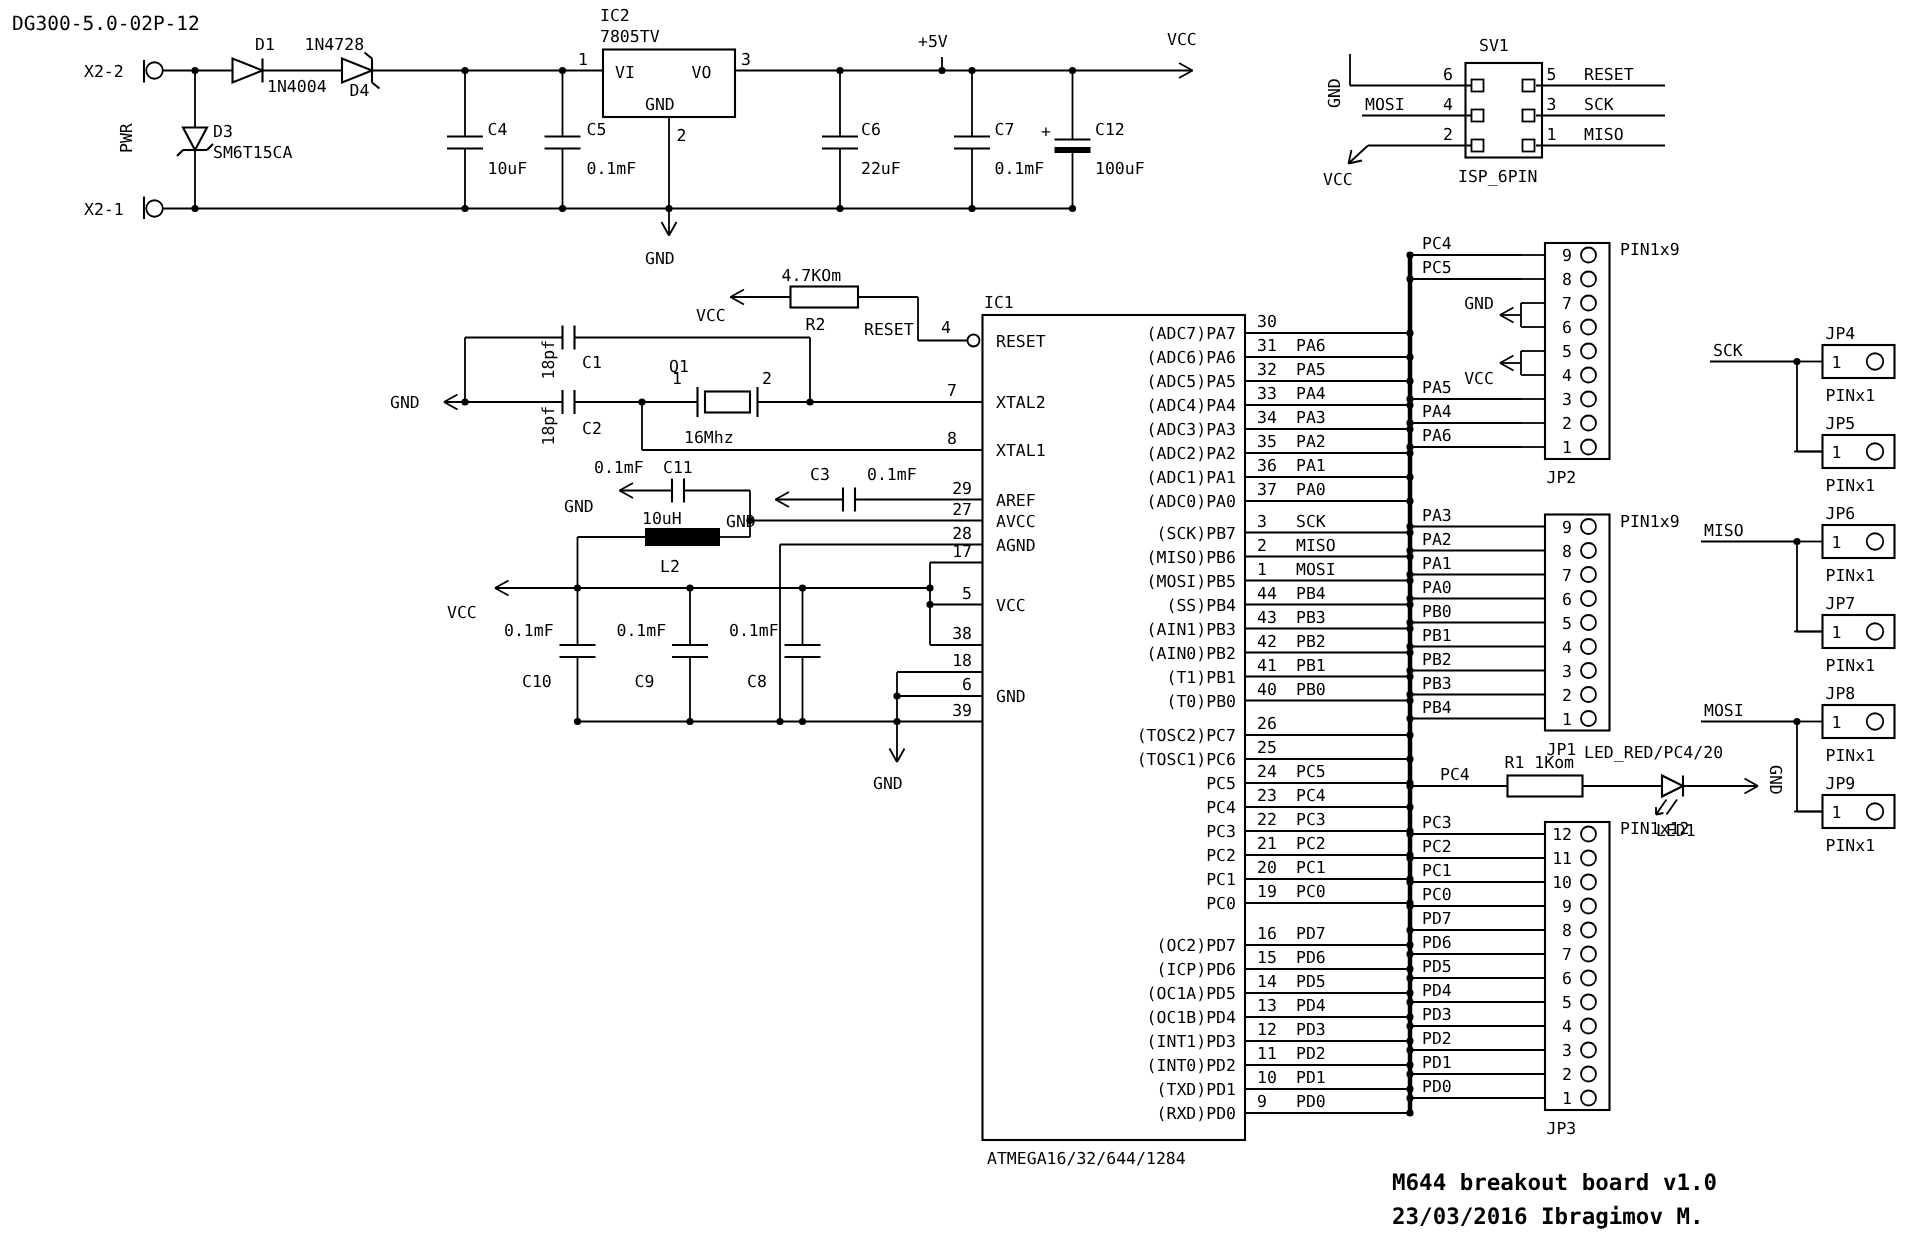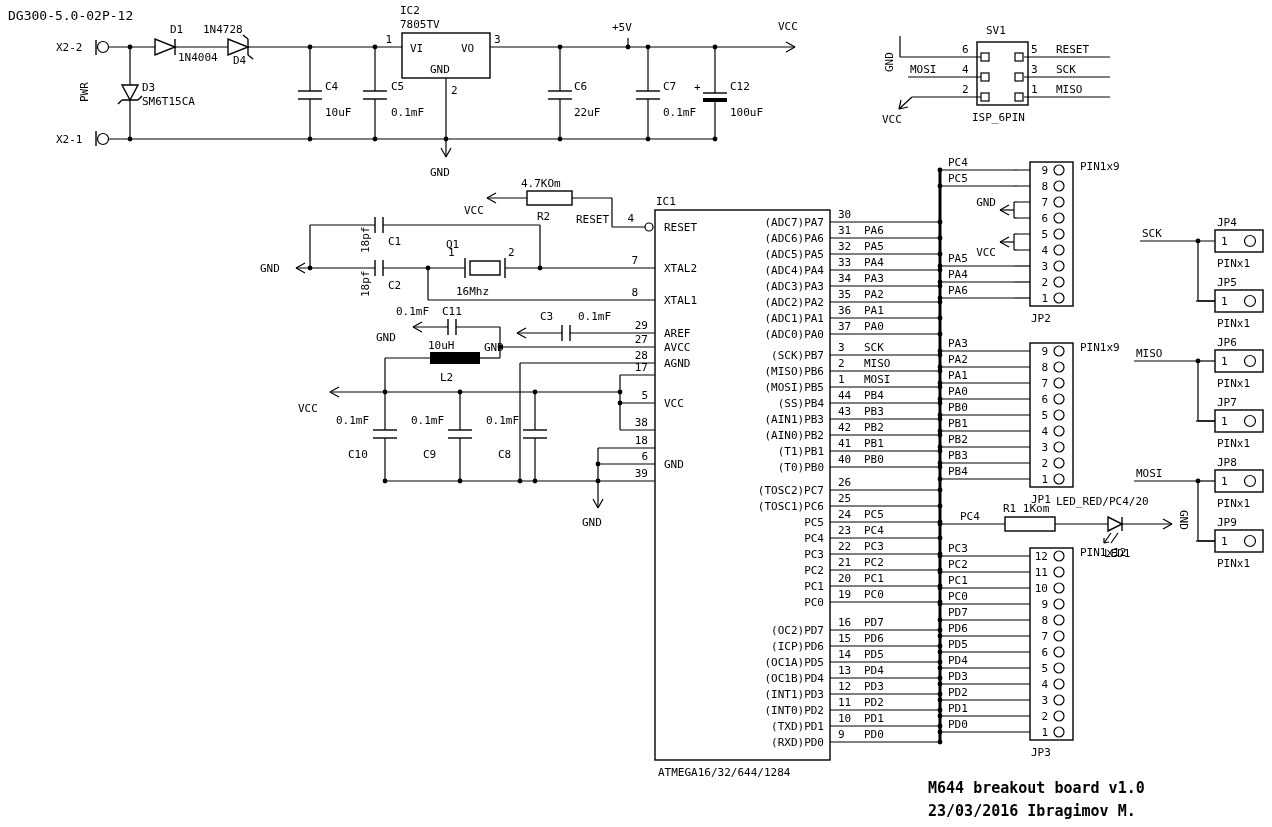--- a/index.html
+++ b/index.html
@@ -1,16 +1,16 @@
 <!DOCTYPE html>
 <html><head>
 <meta charset="utf-8">
 <style>
   html,body{margin:0;padding:0;background:#fff;}
-  .page{width:1272px;height:827px;background:#fff;position:relative;overflow:hidden;border-radius:17px;}
+  .page{width:1272px;height:827px;background:#fff;position:relative;overflow:hidden;}
   svg text{font-family:"DejaVu Sans Mono",monospace;font-size:11px;fill:#000;}
   svg text.t13{font-size:13px;}
   svg text.tf{font-size:15px;font-weight:bold;}
   .w{stroke:#000;stroke-width:1.2;fill:none;}
   .w2{stroke:#000;stroke-width:1.4;fill:none;}
   .bus{stroke:#000;stroke-width:3;fill:none;}
   .dot{fill:#000;stroke:none;}
   .box{fill:none;stroke:#000;stroke-width:1.4;}
   .blk{fill:#000;stroke:none;}
   .pad{fill:none;stroke:#000;stroke-width:1.2;}

